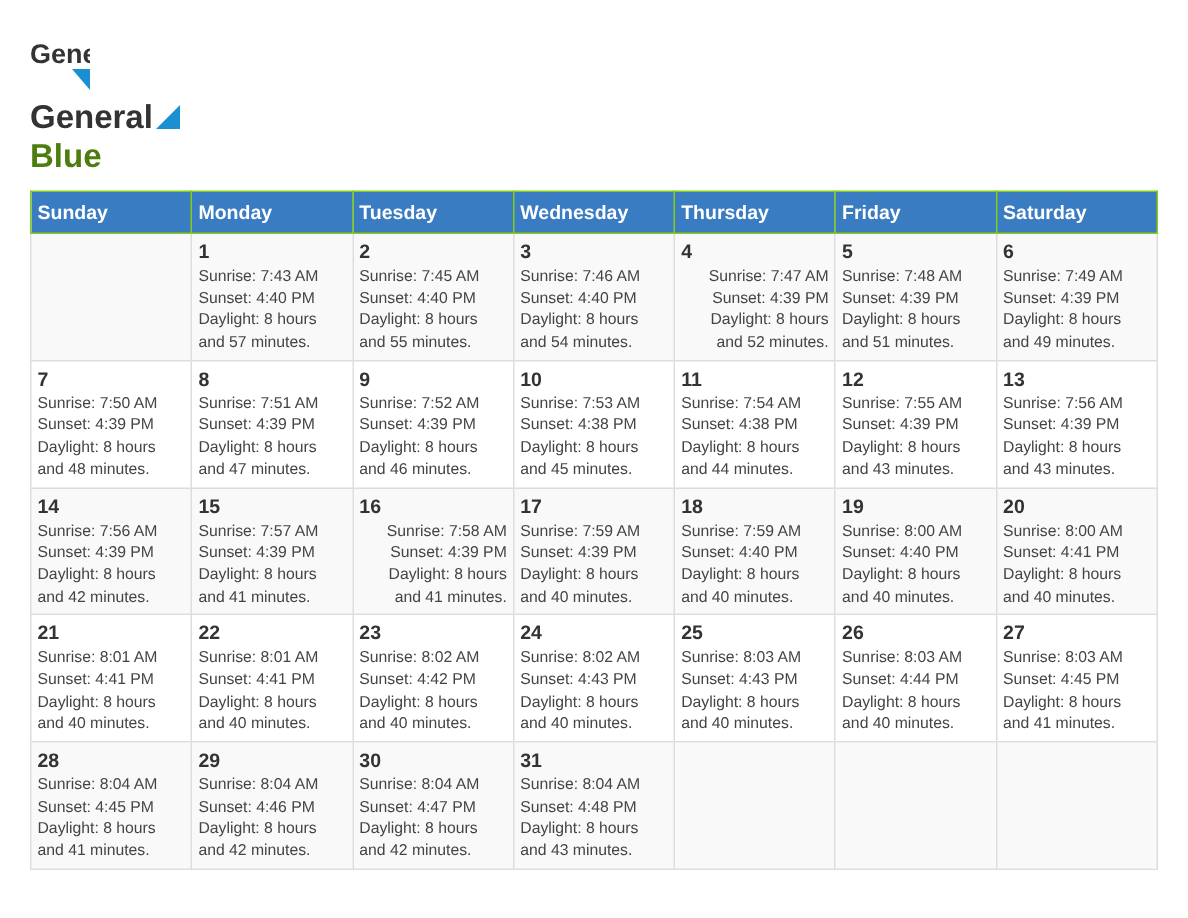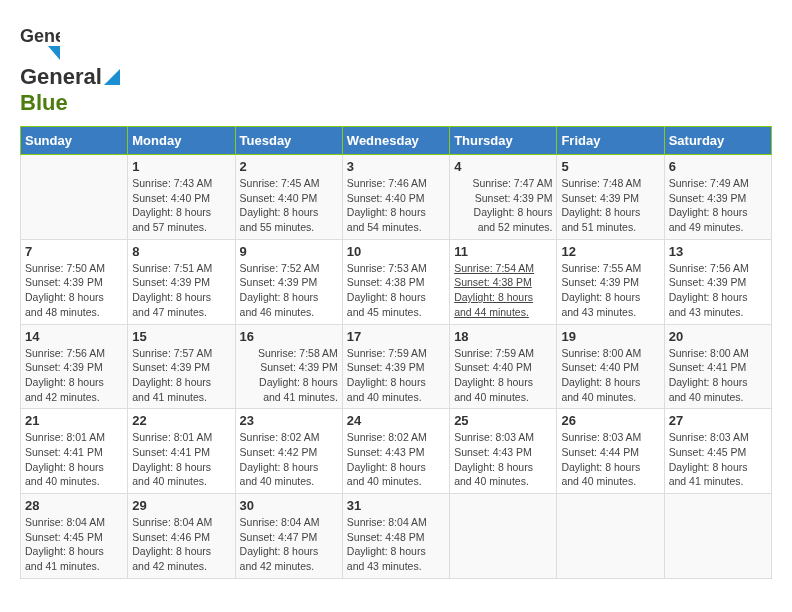--- a/index.html
+++ b/index.html
@@ -192,21 +192,21 @@
         </td>
         <td>
           <span class="day-number">10</span>
           <div class="day-info" style="white-space: pre-line;">Sunrise: 7:53 AM
 Sunset: 4:38 PM
 Daylight: 8 hours
 and 45 minutes.</div>
         </td>
         <td>
           <span class="day-number">11</span>
-          <div class="day-info" style="white-space: pre-line; text-decoration: underline;">Sunrise: 7:54 AM
+          <div class="day-info" style="white-space: pre-line;">Sunrise: 7:54 AM
 Sunset: 4:38 PM
 Daylight: 8 hours
 and 44 minutes.</div>
         </td>
         <td>
           <span class="day-number">12</span>
           <div class="day-info" style="white-space: pre-line;">Sunrise: 7:55 AM
 Sunset: 4:39 PM
 Daylight: 8 hours
 and 43 minutes.</div>

